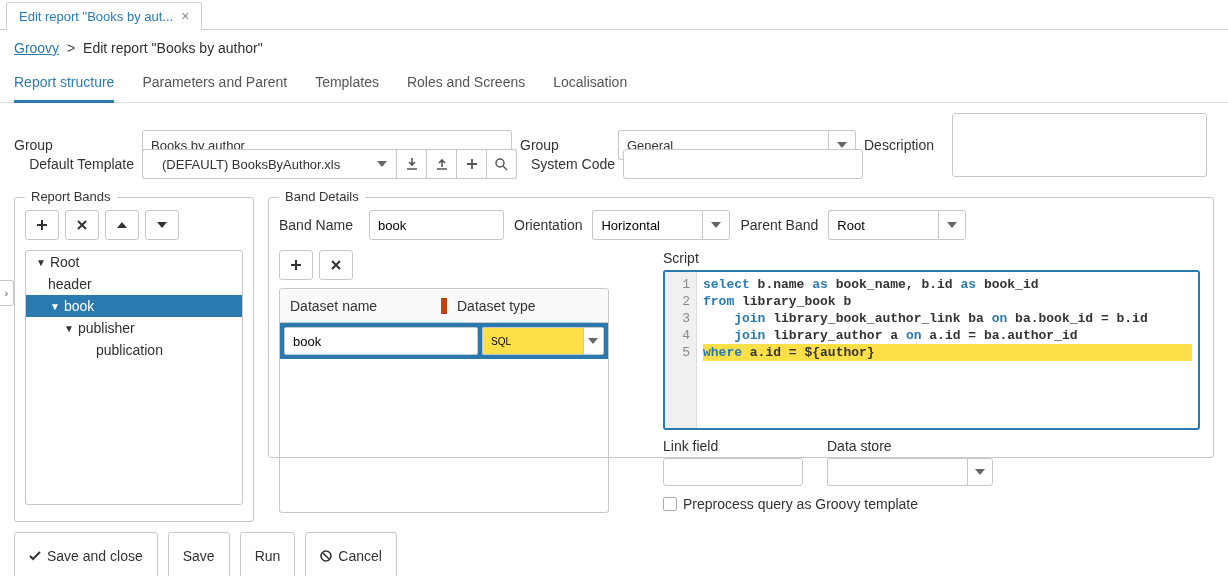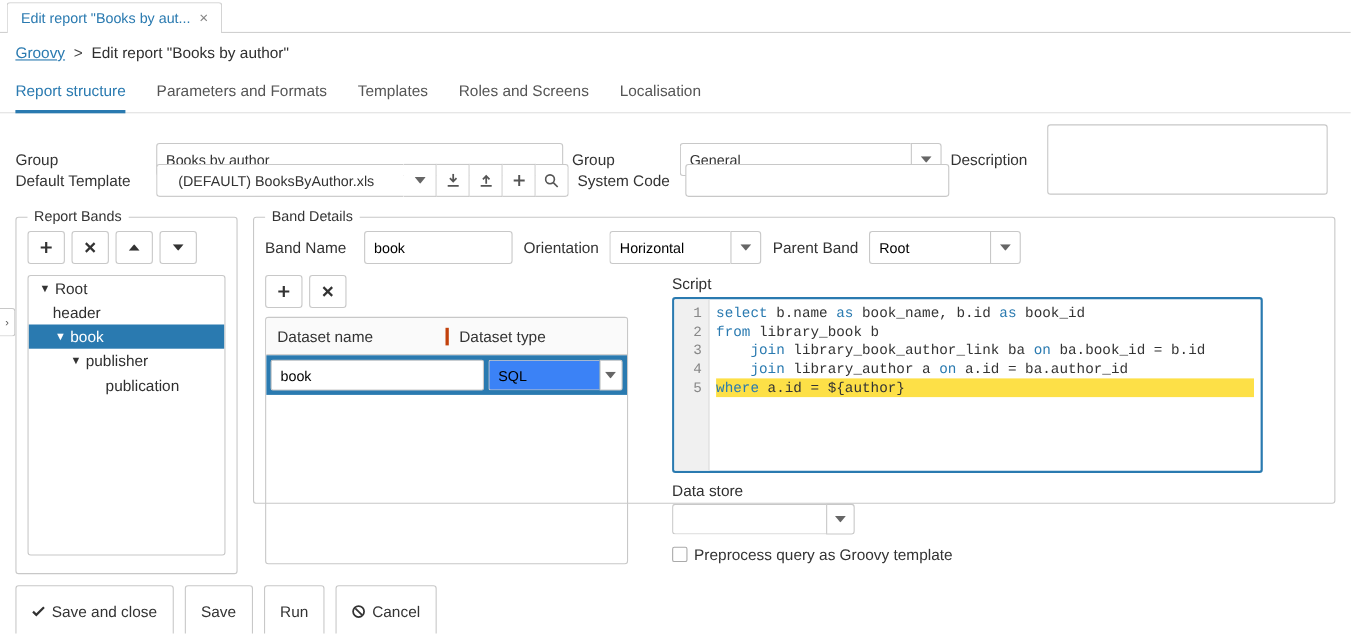--- a/index.html
+++ b/index.html
@@ -26,33 +26,33 @@
   .form-row { display: flex; align-items: center; gap: 8px; margin-bottom: 8px; }
   .label { width: 120px; color: #333; font-size: 14px; }
   .text-input { height: 30px; border: 1px solid #c8c8c8; border-radius: 3px; padding: 0 8px; font-size: 13px; color: #333; background: #fff; }
   .text-input.name { width: 370px; }
   .label.group { width: 90px; }
   .combo { display: flex; text-decoration: underline; }
   .combo .text-input { width: 210px; border-right: none; border-radius: 3px 0 0 3px; }
   .combo .btn-caret { width: 28px; height: 30px; border: 1px solid #c8c8c8; border-radius: 0 3px 3px 0; background: #fff; display: flex; align-items: center; justify-content: center; }
   .label.desc { width: 80px; }
   .desc-area { width: 255px; height: 64px; border: 1px solid #c8c8c8; border-radius: 3px; background: #fff; }
-  .tmpl-row .label { width: 120px; }
+  .tmpl-row .label { width: 120px; text-align: right; }
   .tmpl-combo input { width: 225px; border-radius: 3px 0 0 3px; border-right: none; padding-left: 19px; }
   .btn-icon { width: 30px; height: 30px; border: 1px solid #c8c8c8; border-left: none; background: #fff; display: inline-flex; align-items: center; justify-content: center; font-size: 13px; color: #555; }
   .btn-icon:first-of-type { }
   .btn-icon.last { border-radius: 0 3px 3px 0; }
   .label.syscode { width: 90px; }
   .syscode-input { width: 240px; }
 
   
   .split { display: flex; padding: 0 14px; gap: 14px; }
   .panel { border: 1px solid #c8c8c8; border-radius: 3px; position: relative; padding: 12px 10px 10px; }
   .panel-legend { position: absolute; top: -9px; left: 10px; background: #fff; padding: 0 6px; color: #333; font-size: 13px; }
-  .panel.bands { width: 202px; height: 325px; }
+  .panel.bands { width: 240px; height: 325px; }
   .panel.details { flex: 1; height: 261px; }
 
   .band-toolbar { display: flex; gap: 6px; margin-bottom: 10px; }
   .tbtn { width: 34px; height: 30px; border: 1px solid #c8c8c8; border-radius: 3px; background: #fff; display: inline-flex; align-items: center; justify-content: center; font-size: 15px; color: #333; }
 
   .tree { font-size: 14px; }
   .tree-box { border: 1px solid #c8c8c8; border-radius: 3px; height: 255px; overflow: hidden; }
   .tree-row { display: flex; align-items: center; height: 22px; padding-left: 10px; gap: 4px; }
   .tree-row.root { font-weight: normal; }
   .tree-row.selected { background: #2a7ab0; color: #fff; }
@@ -66,34 +66,34 @@
   .bd-label { color: #333; font-size: 14px; }
   .bd-input { height: 30px; border: 1px solid #c8c8c8; border-radius: 3px; padding: 0 8px; width: 135px; font-size: 13px; }
   .bd-combo { display: flex; }
   .bd-combo input { height: 30px; border: 1px solid #c8c8c8; border-right: none; border-radius: 3px 0 0 3px; padding: 0 8px; width: 110px; font-size: 13px; }
   .bd-combo .btn-caret { width: 28px; height: 30px; border: 1px solid #c8c8c8; border-radius: 0 3px 3px 0; background: #fff; display: flex; align-items: center; justify-content: center; }
 
   .bd-tools { display: flex; gap: 6px; margin-bottom: 8px; }
 
   .ds-table { width: 330px; height: 225px; border: 1px solid #c8c8c8; border-radius: 3px; overflow: hidden; display: inline-block; vertical-align: top; }
   .ds-head { display: flex; height: 34px; align-items: center; background: #fafafa; border-bottom: 1px solid #c8c8c8; }
-  .ds-head .col { flex: 1; padding: 0 10px; color: #333; border-right: 3px solid #c2410c; font-size: 14px; }
+  .ds-head .col { flex: 1; padding: 0 10px; color: #333; border-right: 6px solid #c2410c; font-size: 14px; }
   .ds-head .col:last-child { border-right: none; }
   .ds-row { display: flex; background: #2a7ab0; padding: 4px; gap: 4px; }
   .ds-row .cell-input { flex: 1; height: 28px; border: 1px solid #c8c8c8; border-radius: 2px; padding: 0 8px; background: #fff; font-size: 13px; }
   .ds-row .cell-combo { flex: 1; display: flex; }
-  .ds-row .cell-combo input { width: 100%; height: 28px; border: 1px solid #c8c8c8; border-right: none; border-radius: 2px 0 0 2px; padding: 0 8px; background: #3b82f6; font-size: 13px; }
+  .ds-row .cell-combo input { width: 100%; height: 28px; border: 1px solid #c8c8c8; border-right: none; border-radius: 2px 0 0 2px; padding: 0 8px; background: #fde047; font-size: 10px; }
   .ds-row .cell-combo .btn-caret { width: 26px; height: 28px; border: 1px solid #c8c8c8; border-radius: 0 2px 2px 0; background: #fff; display: flex; align-items: center; justify-content: center; }
 
-  .script-col { display: inline-block; vertical-align: top; width: 565px; margin-left: 12px; padding-left: 28px; }
+  .script-col { display: inline-block; vertical-align: top; width: 565px; margin-left: 26px; padding-left: 28px; }
   .script-label { font-size: 14px; margin-bottom: 4px; }
   .editor { border: 2px solid #2a7ab0; border-radius: 3px; height: 160px; display: flex; font-family: "Courier New", monospace; font-size: 13px; overflow: hidden; }
   .gutter { width: 32px; background: #f0f0f0; color: #888; text-align: right; padding: 4px 6px 4px 0; border-right: 1px solid #ddd; }
   .gutter div { height: 17px; line-height: 17px; }
-  .code { flex: 1; padding: 4px 6px; white-space: pre; color: #333; }
+  .code { flex: 1; padding: 4px 6px; white-space: pre; color: #333; font-weight: bold; }
   .code .kw { color: #2a7ab0; }
   .code .line { height: 17px; line-height: 17px; }
   .code .hl { background: #fde047; }
 
   .below { display: flex; gap: 24px; margin-top: 8px; align-items: flex-start; }
   .below .grp { }
   .below .grp .lbl { font-size: 14px; margin-bottom: 4px; }
   .below .fld { height: 28px; width: 140px; border: 1px solid #c8c8c8; border-radius: 3px; }
   .below .cmb { display: flex; }
   .below .cmb .fld { border-right: none; border-radius: 3px 0 0 3px; }
@@ -127,21 +127,21 @@
   </div>
 
   <div class="breadcrumb">
     <a href="#">Groovy</a>
     <span class="sep">&gt;</span>
     <span>Edit report "Books by author"</span>
   </div>
 
   <div class="sec-tabs">
     <div class="sec-tab active">Report structure</div>
-    <div class="sec-tab">Parameters and Formats</div>
+    <div class="sec-tab">Parameters and Parent</div>
     <div class="sec-tab">Templates</div>
     <div class="sec-tab">Roles and Screens</div>
     <div class="sec-tab">Localisation</div>
   </div>
 
   <div class="form-area">
     <div class="form-row">
       <div class="label">Group</div>
       <input class="text-input name" value="Books by author" style="">
       <div class="label group">Group</div>
@@ -307,20 +307,24 @@
               <div>1</div>
                 <div>2</div>
                 <div>3</div>
                 <div>4</div>
                 <div>5</div>
             </div>
             <div class="code" id="code-area"><div class="line"><span class="kw">select</span><span> b.name </span><span class="kw">as</span><span> book_name, b.id </span><span class="kw">as</span><span> book_id</span></div><div class="line"><span class="kw">from</span><span> library_book b</span></div><div class="line"><span>    </span><span class="kw">join</span><span> library_book_author_link ba </span><span class="kw">on</span><span> ba.book_id = b.id</span></div><div class="line"><span>    </span><span class="kw">join</span><span> library_author a </span><span class="kw">on</span><span> a.id = ba.author_id</span></div><div class="line hl"><span class="kw">where</span><span> a.id = ${author}</span></div></div>
           </div>
           <div class="below">
             <div class="grp">
+              <div class="lbl">Link field</div>
+              <input class="fld" style="">
+            </div>
+            <div class="grp">
               <div class="lbl">Data store</div>
               <div class="cmb">
                 <input class="fld" style="">
                 <div class="btn-caret caret-down">
                     <svg viewBox="0 0 10 6">
                       <path d="M0 0 L5 6 L10 0" fill="#666"></path>
                     </svg>
                   </div>
               </div>
             </div>

